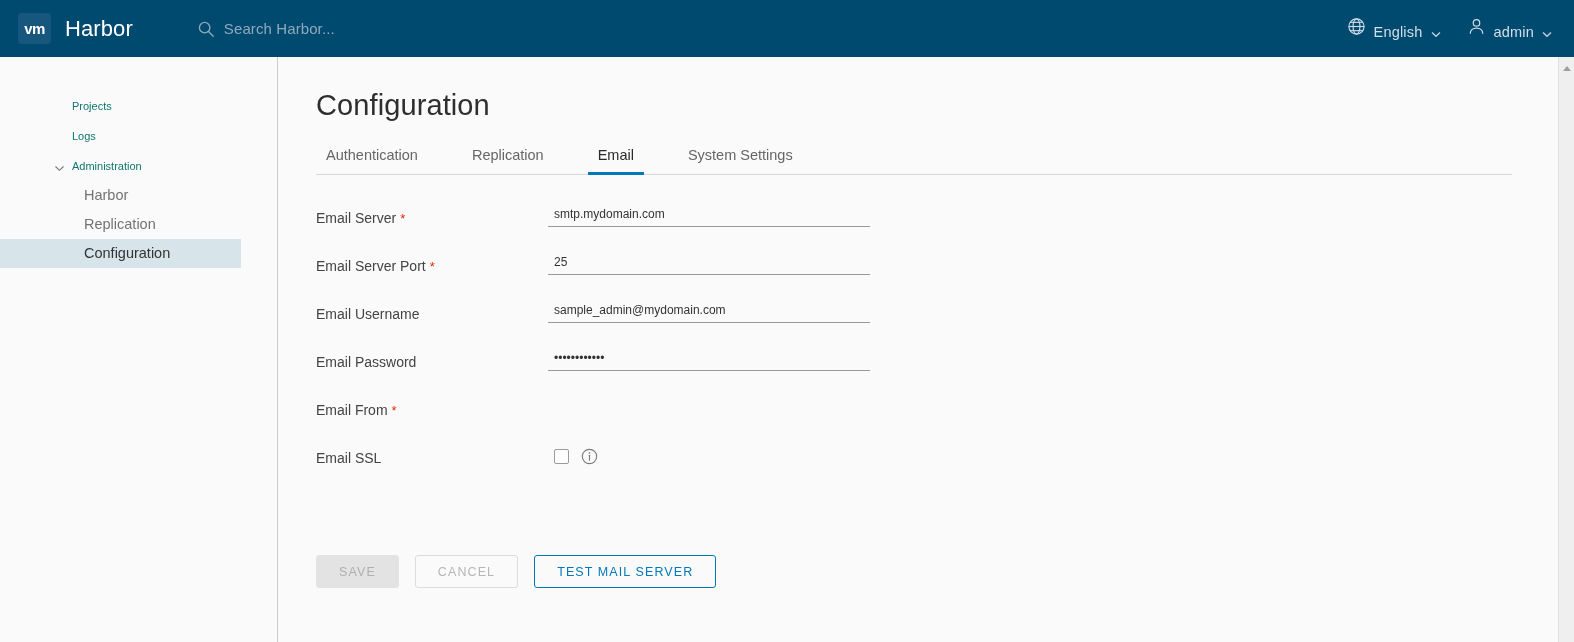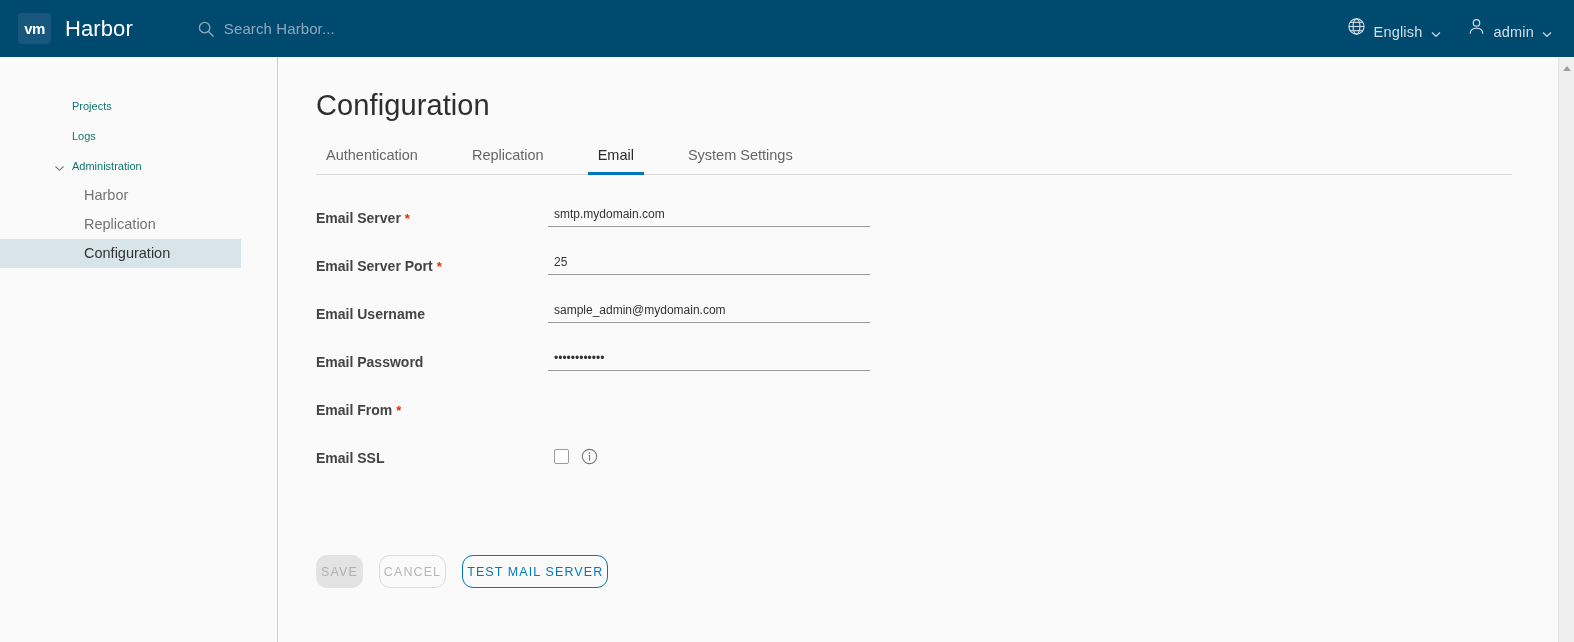--- a/index.html
+++ b/index.html
@@ -128,21 +128,20 @@
   .form { margin-top: 30px; }
   .form-row {
     display: flex; align-items: flex-start;
     height: 48px;
   }
   .form-label {
     width: 232px; flex: 0 0 232px;
     font-size: 14px; color: #444444;
     padding-top: 4px;
     line-height: 18px;
-    font-weight: bold;
   }
   .req { color: #e62700; font-size: 13px; margin-left: 4px; }
   .form-control { flex: 1 1 auto; }
   .ul-input {
     width: 322px;
     border: none;
     border-bottom: 1px solid #9a9a9a;
     background: transparent;
     font-family: "Liberation Sans", sans-serif;
     font-size: 12px;
@@ -163,22 +162,22 @@
   }
   .info-icon { width: 17px; height: 17px; cursor: pointer; display: block; }
 
   
   .btn-row { display: flex; align-items: center; gap: 16px; margin-top: 62px; }
   .btn {
     font-family: "Liberation Sans", sans-serif;
     font-size: 12.5px;
     letter-spacing: 1.1px;
     height: 33px;
-    padding: 0 4px;
-    border-radius: 11px;
+    padding: 0 22px;
+    border-radius: 3px;
     cursor: pointer;
     background: transparent;
     display: inline-flex; align-items: center; justify-content: center;
   }
   .btn-save {
     background: #e3e3e3;
     border: 1px solid #e3e3e3;
     color: #b0b0b0;
     cursor: default;
   }

